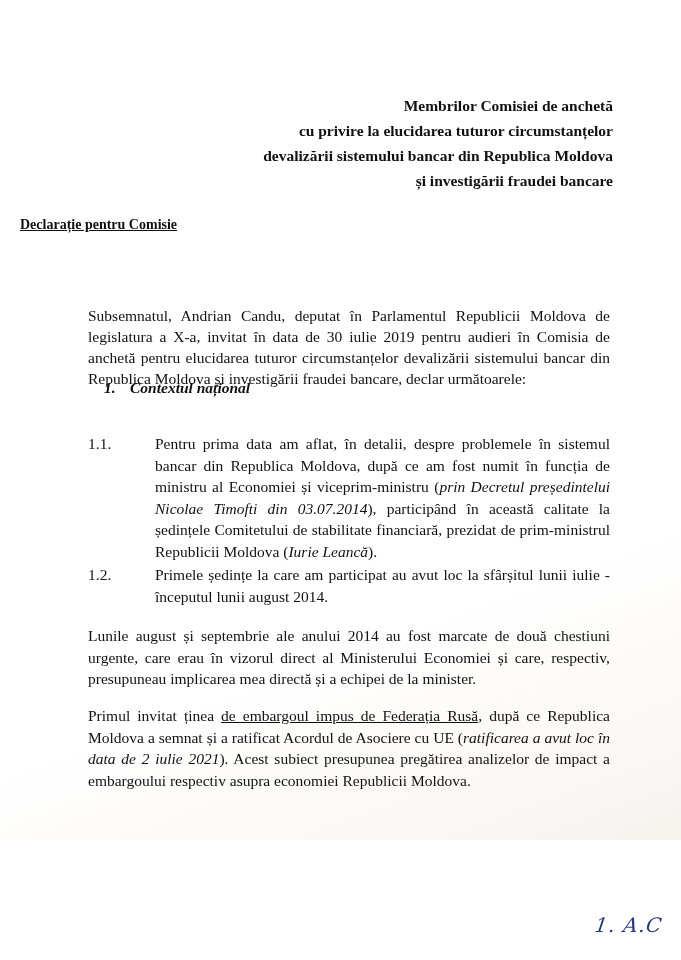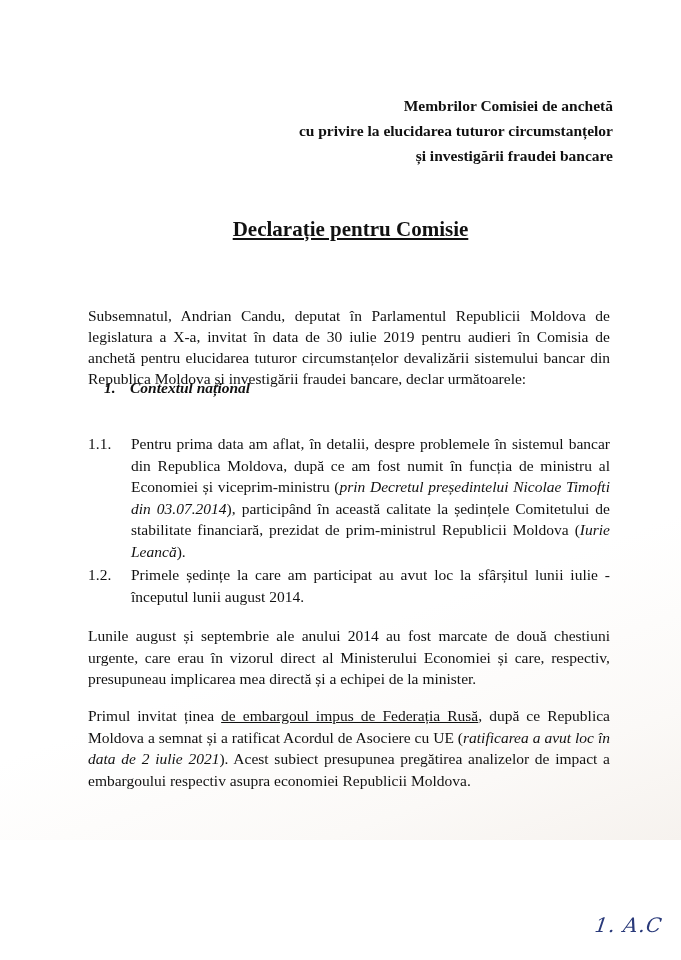--- a/index.html
+++ b/index.html
@@ -28,23 +28,22 @@
       text-align: right;
       font-weight: bold;
       font-size: 15.5px;
       line-height: 25px;
     }
     .addressee div { white-space: nowrap; }
     .doc-title {
       position: absolute;
       left: 0; right: 0;
       top: 217px;
-      text-align: center;
       font-weight: bold;
-      font-size: 21px;
+      font-size: 14px;
       text-decoration: underline;
       padding-left: 20px;
     }
     .intro {
       position: absolute;
       left: 88px;
       width: 522px;
       top: 270px;
       font-size: 15.5px;
       line-height: 21px;
@@ -61,20 +60,21 @@
       margin-left: 16px;
     }
     .section-heading .num { display: inline-block; width: 26px; }
     .item {
       position: absolute;
       left: 88px;
       width: 522px;
       font-size: 15.5px;
       line-height: 21.5px;
       display: flex;
+      gap: 24px;
     }
     .item .num {
       flex: 0 0 43px;
       width: 43px;
     }
     .item .body {
       flex: 1 1 auto;
       text-align: justify;
     }
     .item .body em { font-style: italic; }
@@ -96,20 +96,21 @@
     }
   </style>
 </head>
 <body>
 
 <div class="page">
 
   <div class="addressee">
     <div>Membrilor Comisiei de anchetă</div>
     <div>cu privire la elucidarea tuturor circumstanțelor</div>
+    <div>devalizării sistemului bancar din Republica Moldova</div>
     <div>și investigării fraudei bancare</div>
   </div>
 
   <div class="doc-title">Declarație pentru Comisie</div>
 
   <div class="intro">Subsemnatul, Andrian Candu, deputat în Parlamentul Republicii Moldova de legislatura a X-a, invitat în data de 30 iulie 2019 pentru audieri în Comisia de anchetă pentru elucidarea tuturor circumstanțelor devalizării sistemului bancar din Republica Moldova și investigării fraudei bancare, declar următoarele:</div>
 
   <div class="section-heading">
     <span class="num">1.</span><span>Contextul național</span>
   </div>

